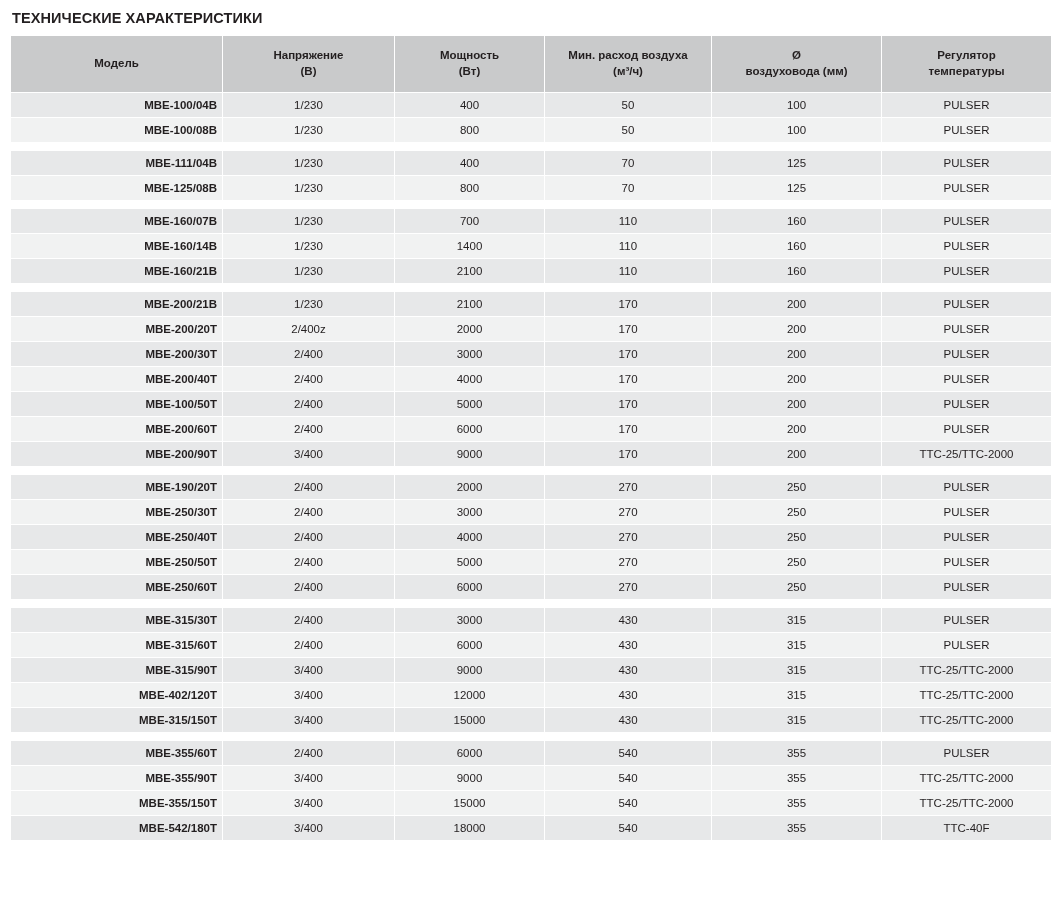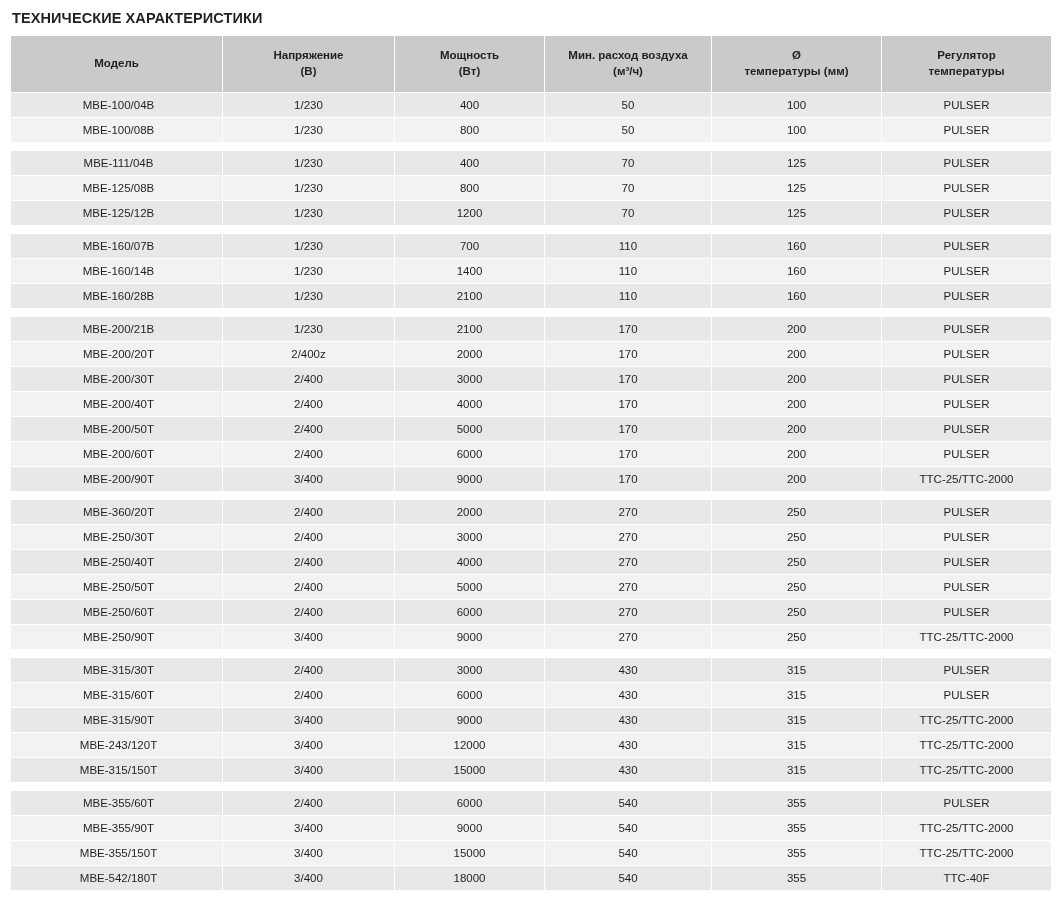--- a/index.html
+++ b/index.html
@@ -60,22 +60,23 @@
     padding: 3px 5px;
     height: 18px;
     border: 1px solid #ffffff;
     font-size: 11.5px;
     color: #231f20;
     white-space: nowrap;
     overflow: hidden;
     text-overflow: ellipsis;
   }
   tbody td.model {
-    text-align: center;
+    text-align: right;
     padding-left: 9px;
+    font-weight: bold;
   }
   tbody tr.shade-a td { background: #e7e8e9; }
   tbody tr.shade-b td { background: #f1f2f2; }
   tbody tr.spacer td {
     background: #ffffff;
     border: none;
     height: 7px;
     padding: 0;
     line-height: 0;
     font-size: 0;
@@ -109,21 +110,21 @@
         <th>
           <span>Мощность</span>
           <span class="sub">(Вт)</span>
         </th>
         <th>
           <span>Мин. расход воздуха</span>
           <span class="sub">(м³/ч)</span>
         </th>
         <th>
           <span>Ø</span>
-          <span class="sub">температуры (мм)</span>
+          <span class="sub">воздуховода (мм)</span>
         </th>
         <th>
           <span>Регулятор</span>
           <span class="sub">температуры</span>
         </th>
       </tr>
     </thead>
     <tbody id="spec-body">
         <tr class="shade-a">
           <td class="model">MBE-100/04B</td>
@@ -153,49 +154,41 @@
           <td>PULSER</td>
         </tr>
         <tr class="shade-b">
           <td class="model">MBE-125/08B</td>
           <td>1/230</td>
           <td>800</td>
           <td>70</td>
           <td>125</td>
           <td>PULSER</td>
         </tr>
-        <tr class="shade-a">
-          <td class="model">MBE-125/12B</td>
-          <td>1/230</td>
-          <td>1200</td>
-          <td>70</td>
-          <td>125</td>
-          <td>PULSER</td>
-        </tr>
         <tr class="spacer">
           <td colspan="6"></td>
         </tr>
         <tr class="shade-a">
           <td class="model">MBE-160/07B</td>
           <td>1/230</td>
           <td>700</td>
           <td>110</td>
           <td>160</td>
           <td>PULSER</td>
         </tr>
         <tr class="shade-b">
           <td class="model">MBE-160/14B</td>
           <td>1/230</td>
           <td>1400</td>
           <td>110</td>
           <td>160</td>
           <td>PULSER</td>
         </tr>
         <tr class="shade-a">
-          <td class="model">MBE-160/28B</td>
+          <td class="model">MBE-160/21B</td>
           <td>1/230</td>
           <td>2100</td>
           <td>110</td>
           <td>160</td>
           <td>PULSER</td>
         </tr>
         <tr class="spacer">
           <td colspan="6"></td>
         </tr>
         <tr class="shade-a">
@@ -224,21 +217,21 @@
         </tr>
         <tr class="shade-b">
           <td class="model">MBE-200/40T</td>
           <td>2/400</td>
           <td>4000</td>
           <td>170</td>
           <td>200</td>
           <td>PULSER</td>
         </tr>
         <tr class="shade-a">
-          <td class="model">MBE-200/50T</td>
+          <td class="model">MBE-100/50T</td>
           <td>2/400</td>
           <td>5000</td>
           <td>170</td>
           <td>200</td>
           <td>PULSER</td>
         </tr>
         <tr class="shade-b">
           <td class="model">MBE-200/60T</td>
           <td>2/400</td>
           <td>6000</td>
@@ -251,21 +244,21 @@
           <td>3/400</td>
           <td>9000</td>
           <td>170</td>
           <td>200</td>
           <td>TTC-25/TTC-2000</td>
         </tr>
         <tr class="spacer">
           <td colspan="6"></td>
         </tr>
         <tr class="shade-a">
-          <td class="model">MBE-360/20T</td>
+          <td class="model">MBE-190/20T</td>
           <td>2/400</td>
           <td>2000</td>
           <td>270</td>
           <td>250</td>
           <td>PULSER</td>
         </tr>
         <tr class="shade-b">
           <td class="model">MBE-250/30T</td>
           <td>2/400</td>
           <td>3000</td>
@@ -290,57 +283,49 @@
           <td>PULSER</td>
         </tr>
         <tr class="shade-a">
           <td class="model">MBE-250/60T</td>
           <td>2/400</td>
           <td>6000</td>
           <td>270</td>
           <td>250</td>
           <td>PULSER</td>
         </tr>
-        <tr class="shade-b">
-          <td class="model">MBE-250/90T</td>
+        <tr class="spacer">
+          <td colspan="6"></td>
+        </tr>
+        <tr class="shade-a">
+          <td class="model">MBE-315/30T</td>
+          <td>2/400</td>
+          <td>3000</td>
+          <td>430</td>
+          <td>315</td>
+          <td>PULSER</td>
+        </tr>
+        <tr class="shade-b">
+          <td class="model">MBE-315/60T</td>
+          <td>2/400</td>
+          <td>6000</td>
+          <td>430</td>
+          <td>315</td>
+          <td>PULSER</td>
+        </tr>
+        <tr class="shade-a">
+          <td class="model">MBE-315/90T</td>
           <td>3/400</td>
           <td>9000</td>
-          <td>270</td>
-          <td>250</td>
-          <td>TTC-25/TTC-2000</td>
-        </tr>
-        <tr class="spacer">
-          <td colspan="6"></td>
-        </tr>
-        <tr class="shade-a">
-          <td class="model">MBE-315/30T</td>
-          <td>2/400</td>
-          <td>3000</td>
-          <td>430</td>
-          <td>315</td>
-          <td>PULSER</td>
-        </tr>
-        <tr class="shade-b">
-          <td class="model">MBE-315/60T</td>
-          <td>2/400</td>
-          <td>6000</td>
-          <td>430</td>
-          <td>315</td>
-          <td>PULSER</td>
-        </tr>
-        <tr class="shade-a">
-          <td class="model">MBE-315/90T</td>
-          <td>3/400</td>
-          <td>9000</td>
-          <td>430</td>
-          <td>315</td>
-          <td>TTC-25/TTC-2000</td>
-        </tr>
-        <tr class="shade-b">
-          <td class="model">MBE-243/120T</td>
+          <td>430</td>
+          <td>315</td>
+          <td>TTC-25/TTC-2000</td>
+        </tr>
+        <tr class="shade-b">
+          <td class="model">MBE-402/120T</td>
           <td>3/400</td>
           <td>12000</td>
           <td>430</td>
           <td>315</td>
           <td>TTC-25/TTC-2000</td>
         </tr>
         <tr class="shade-a">
           <td class="model">MBE-315/150T</td>
           <td>3/400</td>
           <td>15000</td>

